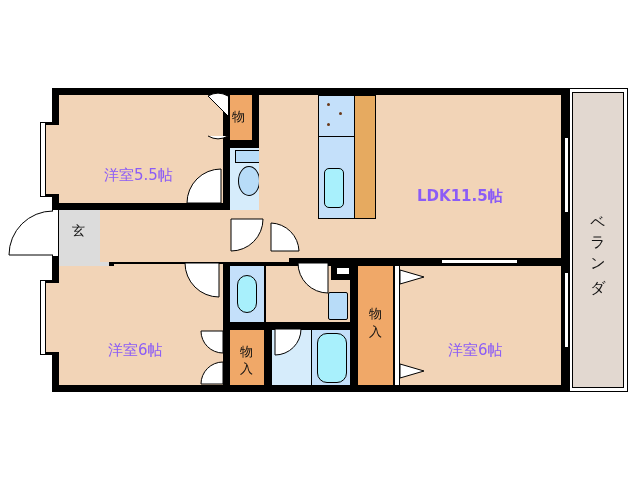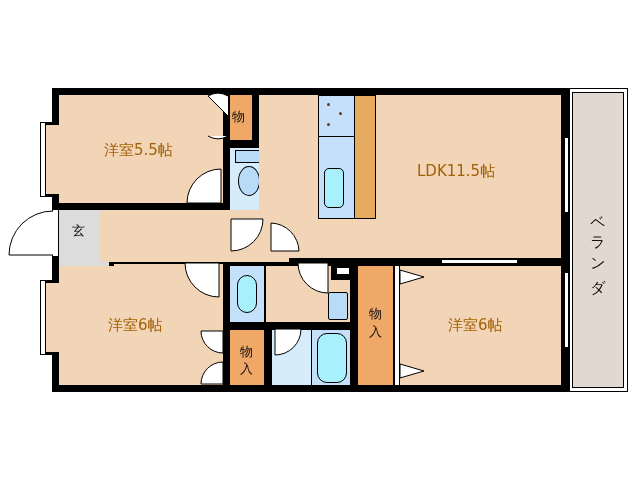--- a/index.html
+++ b/index.html
@@ -5,21 +5,21 @@
   html, body { margin:0; padding:0; background:#ffffff; }
   body { width:638px; height:480px; position:relative; overflow:hidden;
          font-family:"DejaVu Sans", sans-serif; }
   .abs { position:absolute; }
   .room { background:#f2d4b7; }
   .wall { background:#000; }
   .storage { background:#f0a868; }
   .wet { background:#d6ecfb; }
   .fixture { background:#b8dcf8; border:1.5px solid #000; box-sizing:border-box; }
   .tub { background:#a8f0fc; border:1.5px solid #000; box-sizing:border-box; border-radius:10px; }
-  .label { font-size:15px; color:#a16207; white-space:nowrap; }
+  .label { font-size:15px; color:#8b5cf6; white-space:nowrap;margin-top:25px; }
   .small { font-size:13px; color:#111; }
   .vert { writing-mode:vertical-rl; letter-spacing:4px; font-size:15px; color:#111; }
   .win { background:#fff; border:1px solid #000; box-sizing:border-box; }
   svg.arc { position:absolute; overflow:visible; }
 </style>
 </head>
 <body>
 
 <div class="abs" style="left:568px;top:88px;width:60px;height:304px;background:#fff;border:1px solid #000;box-sizing:border-box;"></div>
 <div class="abs" style="left:572px;top:92px;width:52px;height:296px;background:#e2d8d0;border:1px solid #000;box-sizing:border-box;"></div>
@@ -38,21 +38,21 @@
 <div class="abs fixture" style="left:238px;top:166px;width:22px;height:30px;border-radius:50%;"></div>
 
 <div class="abs room" style="left:59px;top:210px;width:230px;height:52px;"></div>
 
 <div class="abs" style="left:59px;top:210px;width:41px;height:62px;background:#dcdcdc;"></div>
 <div class="abs small" style="left:72px;top:222px;">玄</div>
 <div class="abs" style="left:59px;top:262px;width:50px;height:10px;background:#dcdcdc;"></div>
 
 <div class="abs room" style="left:259px;top:95px;width:302px;height:163px;"></div>
 <div class="abs room" style="left:289px;top:220px;width:272px;height:38px;"></div>
-<div class="abs label" style="left:417px;top:162px;">LDK11.5帖</div>
+<div class="abs label" style="left:417px;top:162px;font-weight:bold;">LDK11.5帖</div>
 
 <div class="abs" style="left:318px;top:95px;width:37px;height:42px;background:#c4e0fa;border:1px solid #000;box-sizing:border-box;"></div>
 <div class="abs" style="left:327px;top:103px;width:3px;height:3px;background:#6b3a1a;border-radius:50%;"></div>
 <div class="abs" style="left:339px;top:112px;width:3px;height:3px;background:#6b3a1a;border-radius:50%;"></div>
 <div class="abs" style="left:327px;top:123px;width:3px;height:3px;background:#6b3a1a;border-radius:50%;"></div>
 <div class="abs" style="left:318px;top:136px;width:37px;height:83px;background:#c4e0fa;border:1px solid #000;box-sizing:border-box;"></div>
 <div class="abs tub" style="left:324px;top:168px;width:20px;height:40px;border-radius:5px;"></div>
 <div class="abs" style="left:354px;top:95px;width:22px;height:124px;background:#e6aa60;border:1px solid #000;box-sizing:border-box;"></div>
 
 <div class="abs room" style="left:59px;top:266px;width:164px;height:119px;"></div>

